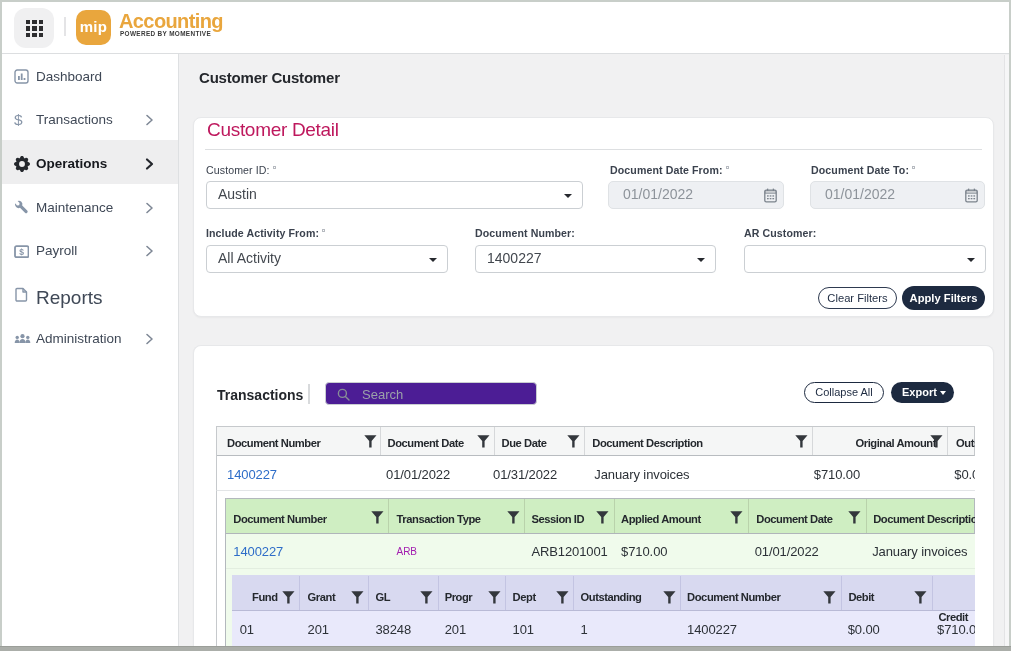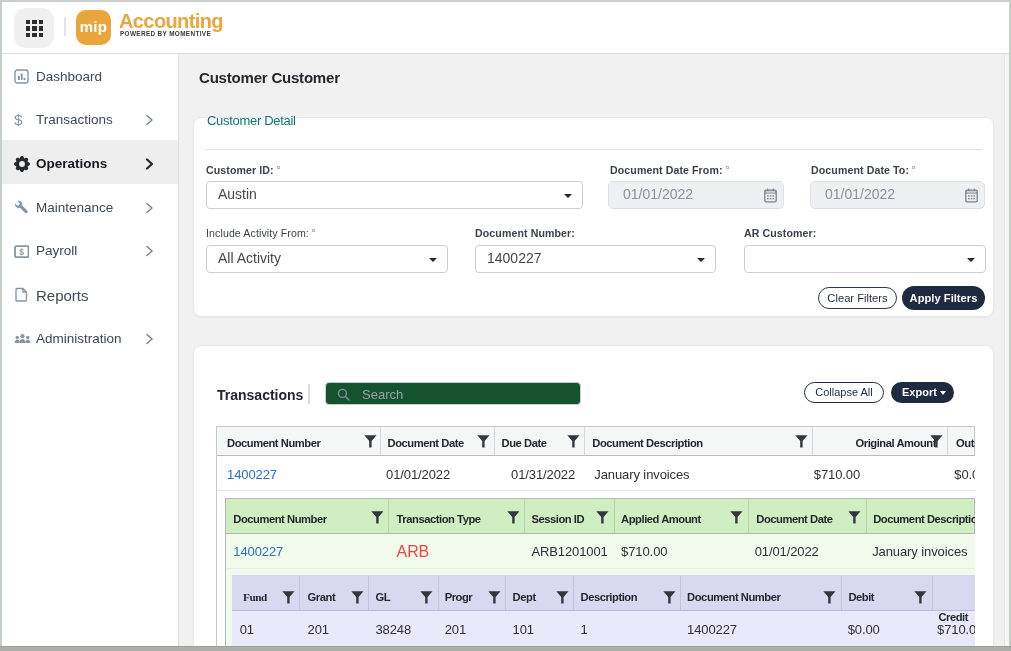--- a/index.html
+++ b/index.html
@@ -81,21 +81,21 @@
     <svg width="9" height="14" viewBox="0 0 9 14">
       <polyline points="2,2.5 7,7 2,11.5" fill="none" stroke="#7f8896" stroke-width="1.6" stroke-linecap="round" stroke-linejoin="round"></polyline>
     </svg>
   </div>
 <div class="abs" style="left:14px;top:287.4px;width:18px;height:16px;z-index:5;">
     <svg width="15" height="15" viewBox="0 0 15 15">
       <path d="M3 1.5h6l3.5 3.5v8a1 1 0 0 1-1 1h-8.5a1 1 0 0 1-1-1v-10.5a1 1 0 0 1 1-1z" fill="none" stroke="#8795a8" stroke-width="1.4" stroke-linejoin="round"></path>
       <path d="M9 1.5v3.5h3.5" fill="none" stroke="#8795a8" stroke-width="1.4" stroke-linejoin="round"></path>
     </svg>
   </div>
-<div class="abs" style="left:36px;top:286.9px;width:120px;font-size:15px;font-weight:400;color:#3f4856;z-index:5;">Reports</div>
+<div class="abs" style="left:36px;top:286.9px;width:120px;font-size:19px;font-weight:400;color:#3f4856;z-index:5;">Reports</div>
 <div class="abs" style="left:14px;top:331.2px;width:18px;height:16px;z-index:5;">
     <svg width="17" height="15" viewBox="0 0 17 15">
       <g fill="#8795a8">
         <circle cx="3.2" cy="6.4" r="1.7"></circle>
         <path d="M.7 12c0-2 1.1-3.4 2.5-3.4S5.7 10 5.7 12z"></path>
         <circle cx="13.8" cy="6.4" r="1.7"></circle>
         <path d="M11.3 12c0-2 1.1-3.4 2.5-3.4s2.5 1.4 2.5 3.4z"></path>
         <circle cx="8.5" cy="5.2" r="2.1"></circle>
         <path d="M5.4 12c0-2.4 1.4-4 3.1-4s3.1 1.6 3.1 4z"></path>
       </g>
@@ -104,26 +104,26 @@
 <div class="abs" style="left:36px;top:330.7px;width:120px;font-size:13.5px;font-weight:400;color:#3f4856;z-index:5;">Administration</div>
 <div class="abs" style="left:145px;top:331.7px;z-index:5;">
     <svg width="9" height="14" viewBox="0 0 9 14">
       <polyline points="2,2.5 7,7 2,11.5" fill="none" stroke="#7f8896" stroke-width="1.6" stroke-linecap="round" stroke-linejoin="round"></polyline>
     </svg>
   </div>
 <div class="abs" style="left:179px;top:54px;width:830px;height:593px;background:#f1f1f2;z-index:1;"></div>
 <div class="abs" style="left:1004px;top:55px;width:5px;height:592px;background:#f6f6f7;border-left:1px solid #e3e3e5;z-index:2;"></div>
 <div class="abs" style="left:199px;top:68.6px;font-size:15px;font-weight:700;color:#24272c;z-index:3;letter-spacing:-0.2px;">Customer Customer</div>
 <div class="abs" style="left:193px;top:117px;width:801px;height:200px;background:#fff;border-radius:8px;border:1px solid #e7e8ea;box-shadow:0 1px 2px rgba(0,0,0,0.04);z-index:3;"></div>
-<div class="abs" style="left:207px;top:113px;font-size:13px;letter-spacing:-0.3px;font-weight:400;color:#0f766e;z-index:4;">Customer Detail</div>
+<div class="abs" style="left:207px;top:119px;font-size:19px;letter-spacing:-0.3px;font-weight:400;color:#be185d;z-index:4;">Customer Detail</div>
 <div class="abs" style="left:205px;top:149px;width:777px;height:1px;background:#dddfe1;z-index:4;"></div>
-<div class="abs" style="left:206px;top:163.5px;font-size:10.6px;font-weight:700;color:#3b424e;letter-spacing:0.1px;z-index:4;">Customer ID:<span style="display:inline-block;width:3px;height:3px;border:1px solid #b6bac0;margin-left:3px;vertical-align:5px;"></span></div>
+<div class="abs" style="left:206px;top:163.5px;font-size:10.6px;font-weight:400;color:#3b424e;letter-spacing:0.1px;z-index:4;">Customer ID:<span style="display:inline-block;width:3px;height:3px;border:1px solid #b6bac0;margin-left:3px;vertical-align:5px;"></span></div>
 <div class="abs" style="left:610px;top:163.5px;font-size:10.6px;font-weight:700;color:#3b424e;letter-spacing:0.1px;z-index:4;">Document Date From:<span style="display:inline-block;width:3px;height:3px;border:1px solid #b6bac0;margin-left:3px;vertical-align:5px;"></span></div>
 <div class="abs" style="left:811px;top:163.5px;font-size:10.6px;font-weight:700;color:#3b424e;letter-spacing:0.1px;z-index:4;">Document Date To:<span style="display:inline-block;width:3px;height:3px;border:1px solid #b6bac0;margin-left:3px;vertical-align:5px;"></span></div>
-<div class="abs" style="left:206px;top:226.5px;font-size:10.6px;font-weight:400;color:#3b424e;letter-spacing:0.1px;z-index:4;text-align:center;">Include Activity From:<span style="display:inline-block;width:3px;height:3px;border:1px solid #b6bac0;margin-left:3px;vertical-align:5px;"></span></div>
+<div class="abs" style="left:206px;top:226.5px;font-size:10.6px;font-weight:700;color:#3b424e;letter-spacing:0.1px;z-index:4;text-align:center;">Include Activity From:<span style="display:inline-block;width:3px;height:3px;border:1px solid #b6bac0;margin-left:3px;vertical-align:5px;"></span></div>
 <div class="abs" style="left:475px;top:226.5px;font-size:10.6px;font-weight:700;color:#3b424e;letter-spacing:0.1px;z-index:4;">Document Number:</div>
 <div class="abs" style="left:744px;top:226.5px;font-size:10.6px;font-weight:700;color:#3b424e;letter-spacing:0.1px;z-index:4;">AR Customer:</div>
 <div class="abs" style="left:206px;top:181px;width:377px;height:28px;background:#fff;border:1px solid #cbcfd3;border-radius:4px;z-index:4;">
     <div class="abs" style="left:11px;top:4px;font-size:14px;color:#42474e;">Austin</div>
     <div style="position:absolute;right:10.5px;top:11.5px;width:0;height:0;border-left:4.2px solid transparent;border-right:4.2px solid transparent;border-top:4.6px solid #26292e;"></div>
   </div>
 <div class="abs" style="left:608px;top:181px;width:176px;height:28px;background:#eef0f3;border:1px solid #dfe2e5;border-radius:5px;z-index:4;">
     <div class="abs" style="left:14px;top:4px;font-size:14px;color:#8d939a;">01/01/2022</div>
     <div class="abs" style="right:6px;top:6px;">
       <svg width="13" height="15" viewBox="0 0 13 15">
@@ -176,21 +176,21 @@
     <div style="position:absolute;right:10.5px;top:11.5px;width:0;height:0;border-left:4.2px solid transparent;border-right:4.2px solid transparent;border-top:4.6px solid #26292e;"></div>
   </div>
 <div class="abs" style="left:744px;top:245px;width:242px;height:28px;background:#fff;border:1px solid #cbcfd3;border-radius:4px;z-index:4;">
     <div style="position:absolute;right:10.5px;top:11.5px;width:0;height:0;border-left:4.2px solid transparent;border-right:4.2px solid transparent;border-top:4.6px solid #26292e;"></div>
   </div>
 <div class="abs" style="left:818px;top:287px;width:79px;height:22px;border:1px solid #2e3a50;border-radius:11px;background:#fff;font-size:11.2px;color:#1d2a40;text-align:center;line-height:20px;z-index:4;">Clear Filters</div>
 <div class="abs" style="left:902px;top:286px;width:83px;height:24px;border-radius:12px;background:#1d2a40;font-size:11.2px;font-weight:700;color:#fff;text-align:center;line-height:24px;z-index:4;">Apply Filters</div>
 <div class="abs" style="left:193px;top:345px;width:801px;height:306px;background:#fff;border-radius:8px 8px 0 0;border:1px solid #e7e8ea;border-bottom:none;box-shadow:0 1px 2px rgba(0,0,0,0.04);z-index:3;"></div>
 <div class="abs" style="left:217px;top:387px;font-size:14px;font-weight:700;color:#23262b;z-index:4;">Transactions</div>
 <div class="abs" style="left:308px;top:384px;width:2px;height:20px;background:#d8dadc;z-index:4;"></div>
-<div class="abs" style="left:325px;top:382px;width:256px;height:23px;background:#14532d;border:1px solid #c9cdd1;border-radius:4px;z-index:4;">
+<div class="abs" style="left:325px;top:382px;width:212px;height:23px;background:#4c1d95;border:1px solid #c9cdd1;border-radius:4px;z-index:4;">
     <div class="abs" style="left:11px;top:5px;">
       <svg width="13" height="13" viewBox="0 0 13 13">
         <circle cx="5.4" cy="5.4" r="4" fill="none" stroke="#878e96" stroke-width="1.4"></circle>
         <line x1="8.4" y1="8.4" x2="12" y2="12" stroke="#878e96" stroke-width="1.4" stroke-linecap="round"></line>
       </svg>
     </div>
     <div class="abs" style="left:36px;top:3.5px;font-size:13px;color:#9ba1a9;">Search</div>
   </div>
 <div class="abs" style="left:804px;top:382px;width:80px;height:21px;border:1.5px solid #1d2a40;border-radius:11px;background:#fff;font-size:11px;font-weight:400;color:#1d2a40;text-align:center;line-height:18px;z-index:4;">Collapse All</div>
 <div class="abs" style="left:891px;top:382px;width:63px;height:21px;border-radius:11px;background:#1d2a40;font-size:11px;font-weight:700;color:#fff;z-index:4;">
@@ -232,21 +232,21 @@
         <path d="M0.3 0.3h12.2L7.6 5.9v6.6H5.2V5.9z" fill="#33373c"></path>
       </svg>
     </div>
 <div class="abs" style="left:714.4px;top:8.8px;z-index:6;">
       <svg width="13" height="13" viewBox="0 0 13 13">
         <path d="M0.3 0.3h12.2L7.6 5.9v6.6H5.2V5.9z" fill="#33373c"></path>
       </svg>
     </div>
 <div class="abs" style="left:11.0px;top:38.8px;font-size:13px;font-weight:400;color:#2e6dc8;line-height:19.5px;letter-spacing:-0.1px;z-index:6;white-space:nowrap;">1400227</div>
 <div class="abs" style="left:170.0px;top:38.8px;font-size:13px;font-weight:400;color:#2c3137;line-height:19.5px;letter-spacing:-0.1px;z-index:6;white-space:nowrap;">01/01/2022</div>
-<div class="abs" style="left:295px;top:38.8px;font-size:13px;font-weight:400;color:#2c3137;line-height:19.5px;letter-spacing:-0.1px;z-index:6;white-space:nowrap;">01/31/2022</div>
+<div class="abs" style="left:277px;top:38.8px;font-size:13px;font-weight:400;color:#2c3137;line-height:19.5px;letter-spacing:-0.1px;z-index:6;white-space:nowrap;">01/31/2022</div>
 <div class="abs" style="left:378.3px;top:38.8px;font-size:13px;font-weight:400;color:#2c3137;line-height:19.5px;letter-spacing:-0.1px;z-index:6;white-space:nowrap;">January invoices</div>
 <div class="abs" style="left:597.8px;top:38.8px;font-size:13px;font-weight:400;color:#2c3137;line-height:19.5px;letter-spacing:-0.1px;z-index:6;white-space:nowrap;">$710.00</div>
 <div class="abs" style="left:738.3px;top:38.8px;font-size:13px;font-weight:400;color:#2c3137;line-height:19.5px;letter-spacing:-0.1px;z-index:6;white-space:nowrap;">$0.00</div>
 <div class="abs" style="left:8.5px;top:72.0px;width:750.5px;height:149.0px;background:#f0fbec;border-left:1px solid #b3b8bd;"></div>
 <div class="abs" style="left:8.5px;top:72.0px;width:750.5px;height:36.0px;background:#cfeec2;border:1px solid #b3b8bd;border-bottom:1px solid #b0b5ba;border-radius:2px 0 0 0;"></div>
 <div class="abs" style="left:172.4px;top:73.0px;width:1.0px;height:34.0px;background:#b9d2ab;"></div>
 <div class="abs" style="left:308.1px;top:73.0px;width:1.0px;height:34.0px;background:#b9d2ab;"></div>
 <div class="abs" style="left:397.8px;top:73.0px;width:1.0px;height:34.0px;background:#b9d2ab;"></div>
 <div class="abs" style="left:531.8px;top:73.0px;width:1.0px;height:34.0px;background:#b9d2ab;"></div>
 <div class="abs" style="left:649.6px;top:73.0px;width:1.0px;height:34.0px;background:#b9d2ab;"></div>
@@ -276,41 +276,41 @@
         <path d="M0.3 0.3h12.2L7.6 5.9v6.6H5.2V5.9z" fill="#33373c"></path>
       </svg>
     </div>
 <div class="abs" style="left:632.2px;top:84.8px;z-index:6;">
       <svg width="13" height="13" viewBox="0 0 13 13">
         <path d="M0.3 0.3h12.2L7.6 5.9v6.6H5.2V5.9z" fill="#33373c"></path>
       </svg>
     </div>
 <div class="abs" style="left:9.5px;top:108.0px;width:749.5px;height:34.5px;border-bottom:1px solid rgba(0,0,0,0.05);"></div>
 <div class="abs" style="left:17.3px;top:116.0px;font-size:13px;font-weight:400;color:#2e6dc8;line-height:19.5px;letter-spacing:-0.1px;z-index:6;white-space:nowrap;">1400227</div>
-<div class="abs" style="left:180.6px;top:116.0px;font-size:16px;font-weight:400;color:#ef4444;line-height:19.5px;letter-spacing:-0.1px;z-index:6;white-space:nowrap;">ARB</div>
+<div class="abs" style="left:180.6px;top:116.0px;font-size:10px;font-weight:400;color:#a21caf;line-height:19.5px;letter-spacing:-0.1px;z-index:6;white-space:nowrap;">ARB</div>
 <div class="abs" style="left:315.4px;top:116.0px;font-size:13px;font-weight:400;color:#2c3137;line-height:19.5px;letter-spacing:-0.1px;z-index:6;white-space:nowrap;">ARB1201001</div>
 <div class="abs" style="left:405.1px;top:116.0px;font-size:13px;font-weight:400;color:#2c3137;line-height:19.5px;letter-spacing:-0.1px;z-index:6;white-space:nowrap;">$710.00</div>
 <div class="abs" style="left:538.7px;top:116.0px;font-size:13px;font-weight:400;color:#2c3137;line-height:19.5px;letter-spacing:-0.1px;z-index:6;white-space:nowrap;">01/01/2022</div>
 <div class="abs" style="left:656.2px;top:116.0px;font-size:13px;font-weight:400;color:#2c3137;line-height:19.5px;letter-spacing:-0.1px;z-index:6;white-space:nowrap;">January invoices</div>
 <div class="abs" style="left:16.4px;top:149.0px;width:742.6px;height:72.0px;background:#e9e9fb;"></div>
 <div class="abs" style="left:16.4px;top:149.0px;width:742.6px;height:36.0px;background:#d8d9f0;border-bottom:1px solid #b9bad6;"></div>
 <div class="abs" style="left:83.3px;top:150.0px;width:1.0px;height:34.0px;background:#c3c4e2;"></div>
 <div class="abs" style="left:152.1px;top:150.0px;width:1.0px;height:34.0px;background:#c3c4e2;"></div>
 <div class="abs" style="left:221.5px;top:150.0px;width:1.0px;height:34.0px;background:#c3c4e2;"></div>
 <div class="abs" style="left:289.3px;top:150.0px;width:1.0px;height:34.0px;background:#c3c4e2;"></div>
 <div class="abs" style="left:357.2px;top:150.0px;width:1.0px;height:34.0px;background:#c3c4e2;"></div>
 <div class="abs" style="left:463.9px;top:150.0px;width:1.0px;height:34.0px;background:#c3c4e2;"></div>
 <div class="abs" style="left:624.5px;top:150.0px;width:1.0px;height:34.0px;background:#c3c4e2;"></div>
 <div class="abs" style="left:715.5px;top:150.0px;width:1.0px;height:34.0px;background:#c3c4e2;"></div>
-<div class="abs" style="left:27px;top:162.6px;font-size:11.2px;font-weight:700;color:#24282d;line-height:16.8px;letter-spacing:-0.45px;z-index:6;white-space:nowrap;font-family:Liberation Serif, serif;">Fund</div>
+<div class="abs" style="left:36px;top:162.6px;font-size:11.2px;font-weight:700;color:#24282d;line-height:16.8px;letter-spacing:-0.45px;z-index:6;white-space:nowrap;">Fund</div>
 <div class="abs" style="left:91.6px;top:162.6px;font-size:11.2px;font-weight:700;color:#24282d;line-height:16.8px;letter-spacing:-0.45px;z-index:6;white-space:nowrap;">Grant</div>
 <div class="abs" style="left:159.4px;top:162.6px;font-size:11.2px;font-weight:700;color:#24282d;line-height:16.8px;letter-spacing:-0.45px;z-index:6;white-space:nowrap;">GL</div>
 <div class="abs" style="left:228.7px;top:162.6px;font-size:11.2px;font-weight:700;color:#24282d;line-height:16.8px;letter-spacing:-0.45px;z-index:6;white-space:nowrap;">Progr</div>
 <div class="abs" style="left:296.6px;top:162.6px;font-size:11.2px;font-weight:700;color:#24282d;line-height:16.8px;letter-spacing:-0.45px;z-index:6;white-space:nowrap;">Dept</div>
-<div class="abs" style="left:364.5px;top:162.6px;font-size:11.2px;font-weight:700;color:#24282d;line-height:16.8px;letter-spacing:-0.45px;z-index:6;white-space:nowrap;">Description</div>
+<div class="abs" style="left:364.5px;top:162.6px;font-size:11.2px;font-weight:700;color:#24282d;line-height:16.8px;letter-spacing:-0.45px;z-index:6;white-space:nowrap;">Outstanding</div>
 <div class="abs" style="left:471.1px;top:162.6px;font-size:11.2px;font-weight:700;color:#24282d;line-height:16.8px;letter-spacing:-0.45px;z-index:6;white-space:nowrap;">Document Number</div>
 <div class="abs" style="left:632.4px;top:162.6px;font-size:11.2px;font-weight:700;color:#24282d;line-height:16.8px;letter-spacing:-0.45px;z-index:6;white-space:nowrap;">Debit</div>
 <div class="abs" style="left:722.4px;top:162.6px;font-size:11.2px;font-weight:700;color:#24282d;line-height:16.8px;letter-spacing:-0.45px;z-index:6;white-space:nowrap;margin-top:20px;">Credit</div>
 <div class="abs" style="left:65.9px;top:164.8px;z-index:6;">
       <svg width="13" height="13" viewBox="0 0 13 13">
         <path d="M0.3 0.3h12.2L7.6 5.9v6.6H5.2V5.9z" fill="#33373c"></path>
       </svg>
     </div>
 <div class="abs" style="left:134.7px;top:164.8px;z-index:6;">
       <svg width="13" height="13" viewBox="0 0 13 13">

